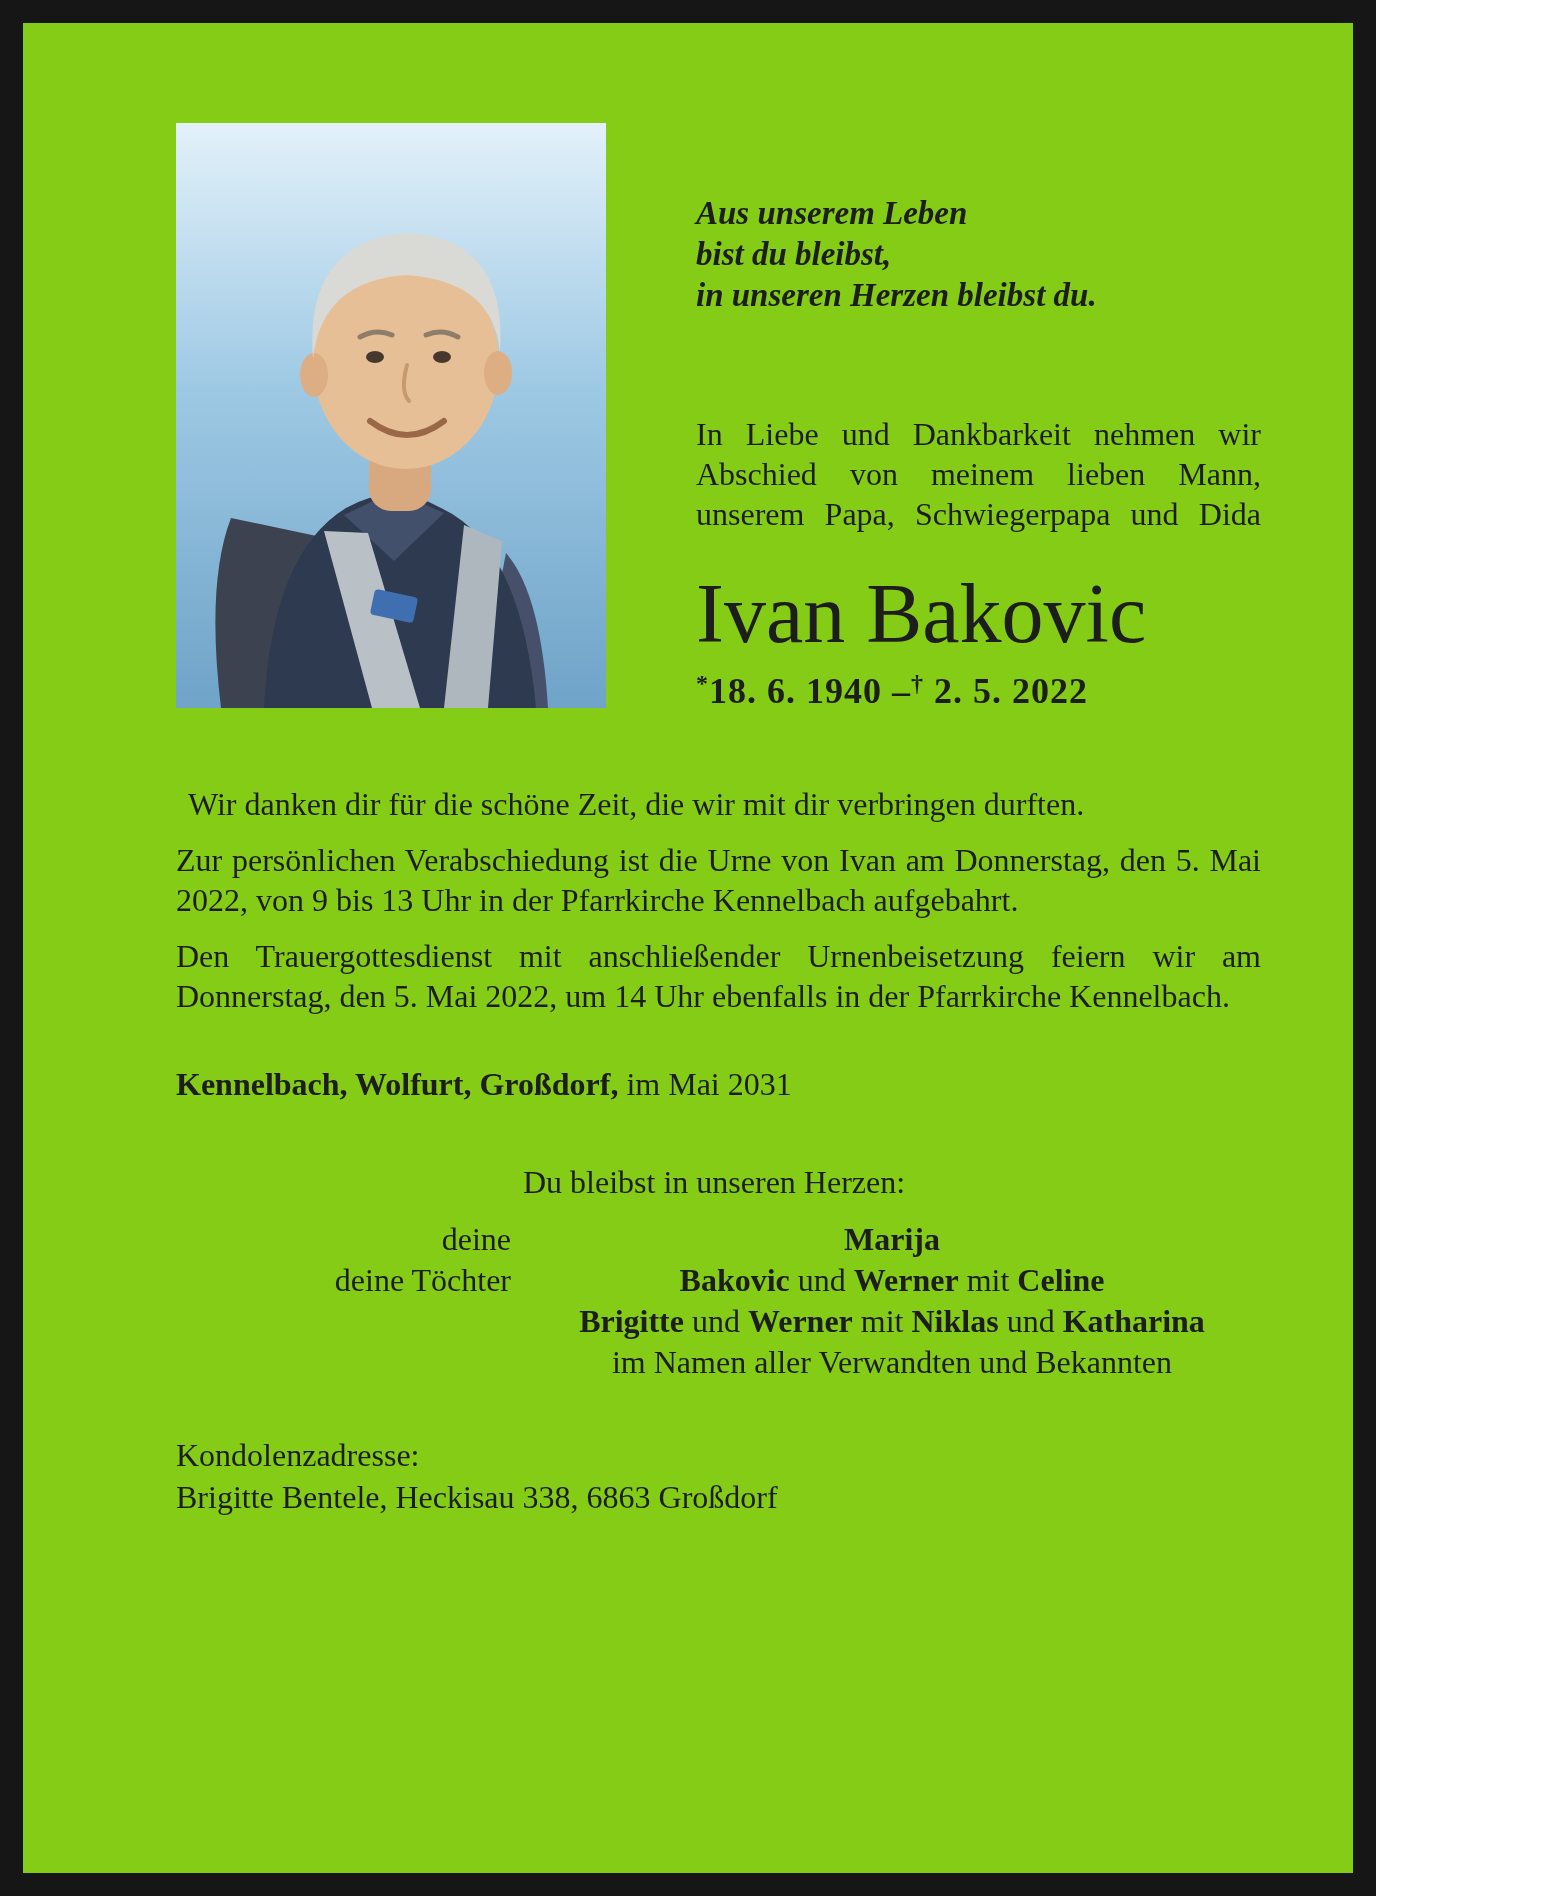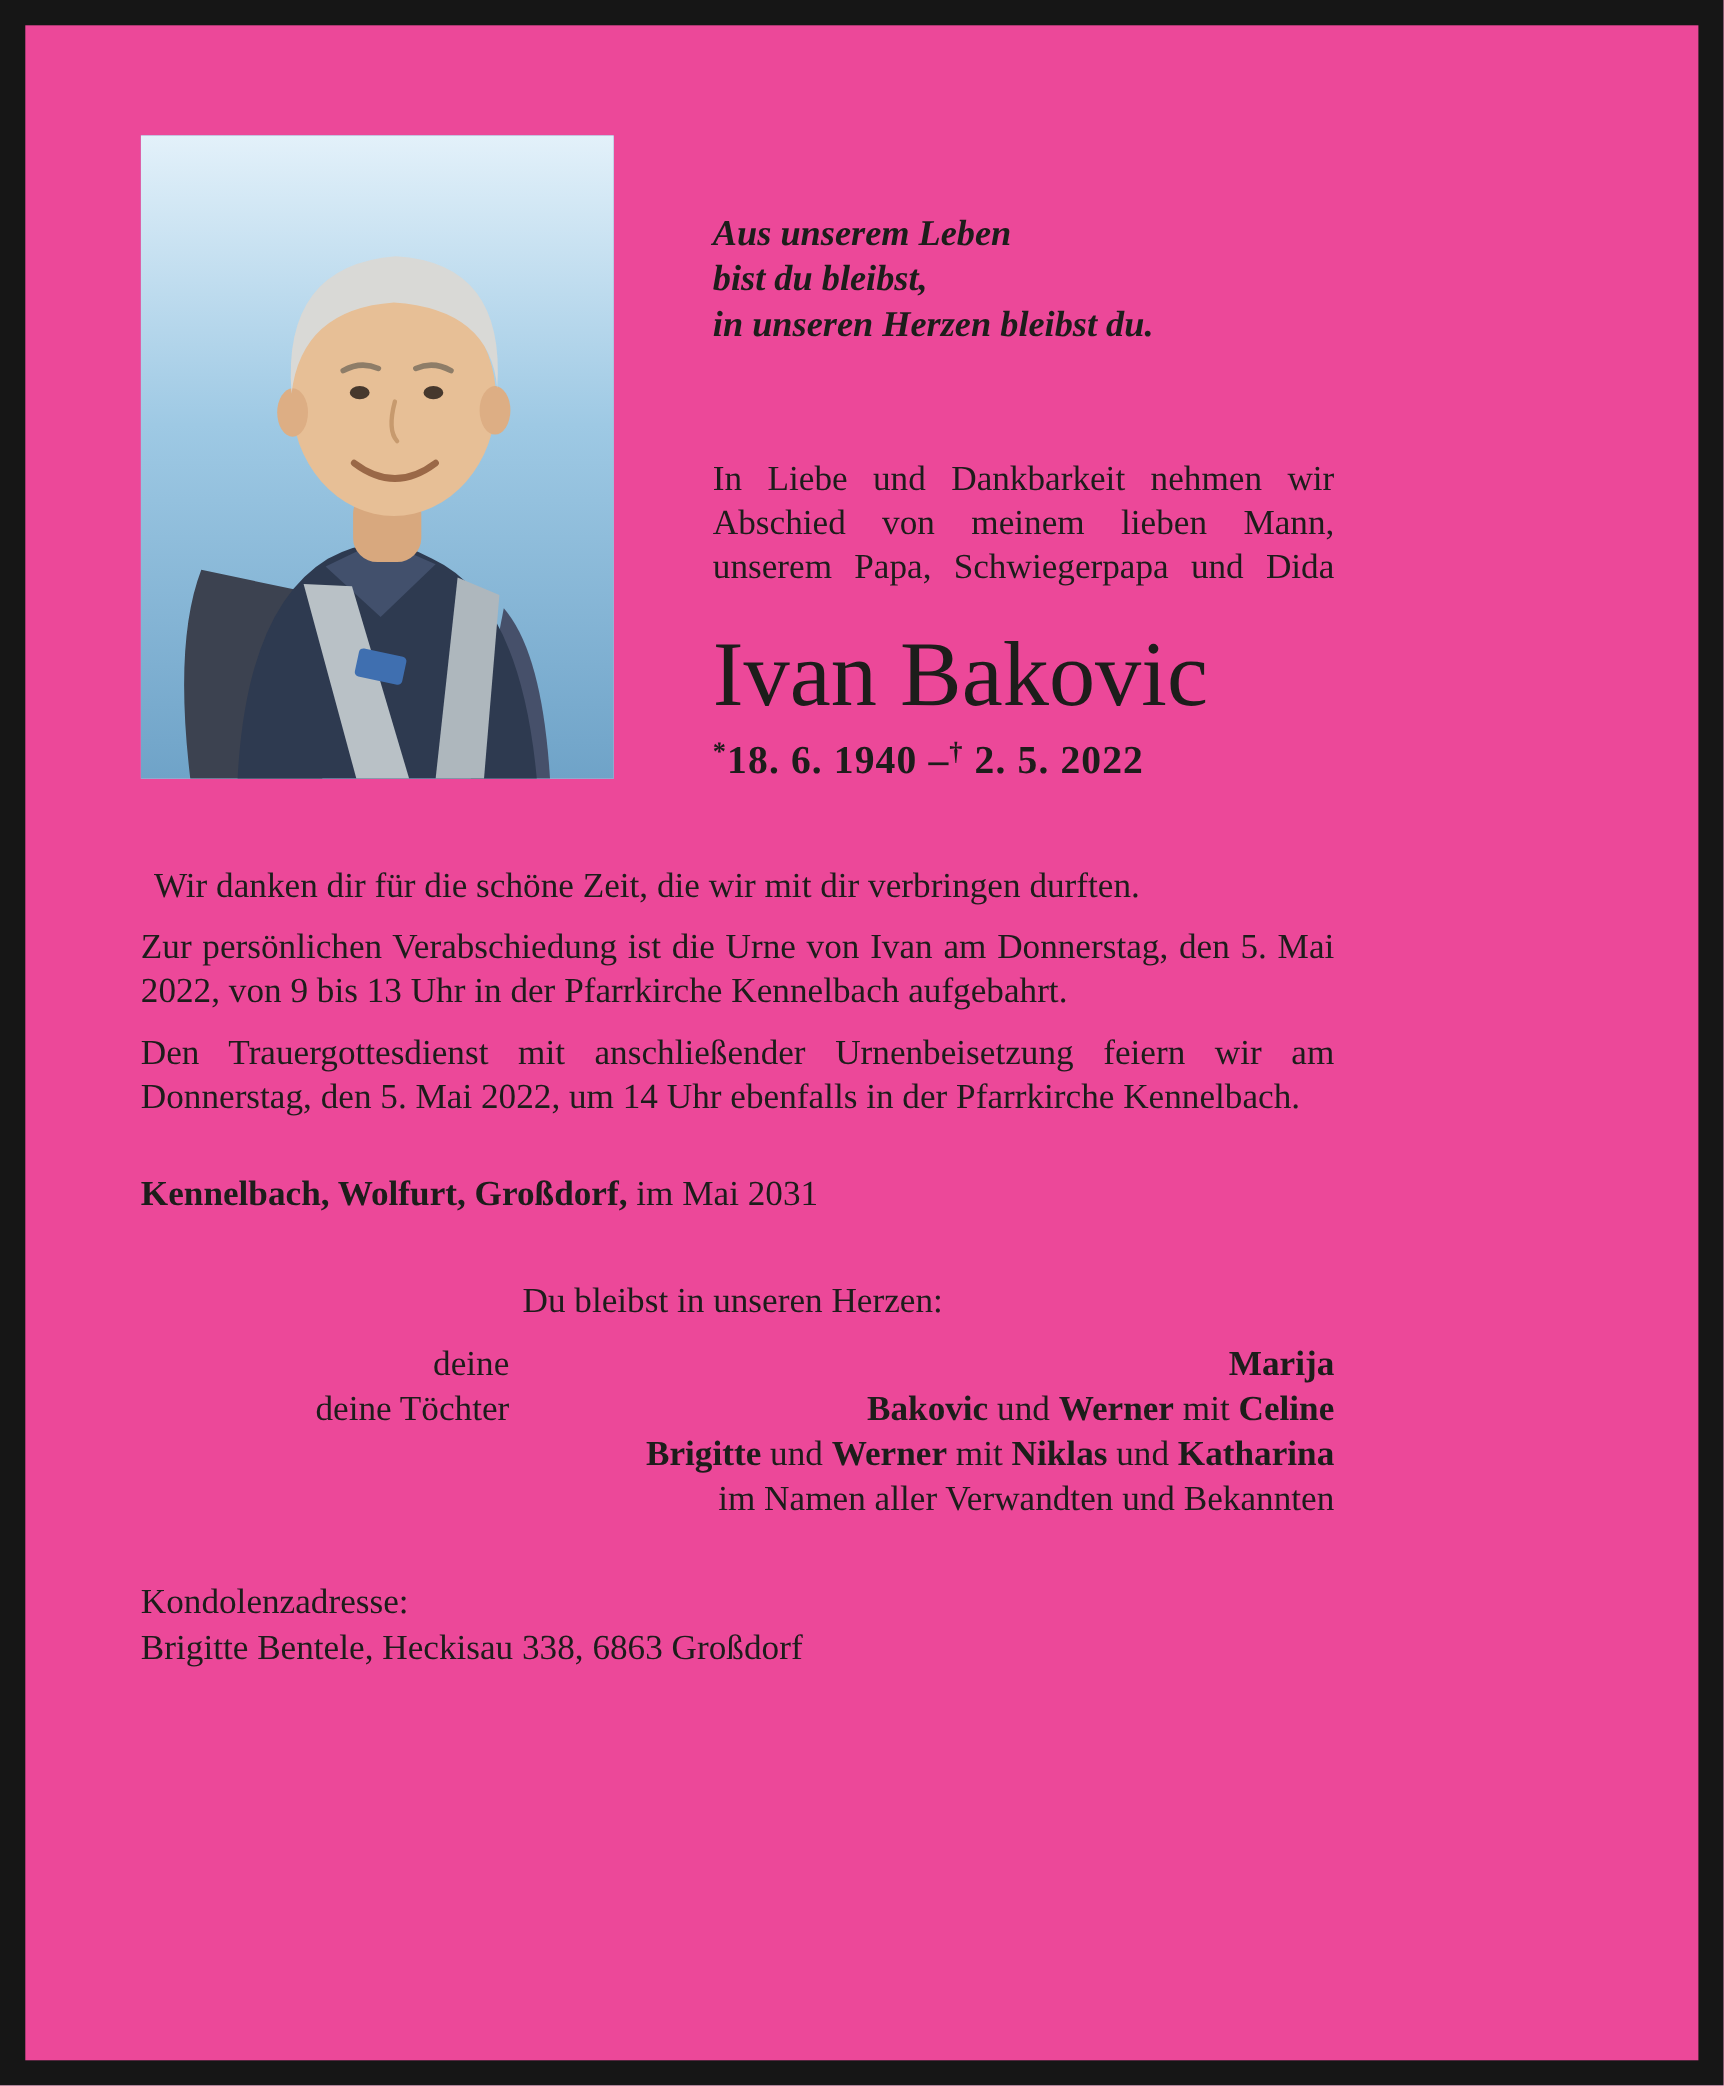--- a/index.html
+++ b/index.html
@@ -1,25 +1,26 @@
 <!DOCTYPE html>
 <html><head>
 <meta charset="utf-8">
 <style>
   html, body { margin: 0; padding: 0; background: #ffffff; }
   .page {
-    width: 1567px;
+    width: 1376px;
     height: 1896px;
     box-sizing: border-box;
     border: 23px solid #161616;
-    background: #ec4899;
+    background: #84cc16;
     font-family: "Liberation Serif", serif;
     color: #1d1d1b;
     overflow: hidden;
     position: relative;
+    padding-left: 48px;
   }
   .inner {
     padding: 100px 0 0 105px;
     width: 1085px;
   }
 
   
   .top { display: flex; align-items: flex-start; }
   .photo-frame {
     width: 430px; height: 585px;
@@ -87,21 +88,21 @@
     margin-top: 58px;
     font-size: 32px;
     line-height: 40px;
     display: grid;
     grid-template-columns: 335px auto;
     column-gap: 12px;
     row-gap: 1px;
   }
   .family .heading { grid-column: 2; margin-bottom: 16px; }
   .fam-label { text-align: right; }
-  .fam-names { text-align: right; }
+  .fam-names { text-align: center; }
   .fam-names b { font-weight: bold; }
 
   
   .condolence {
     margin-top: 52px;
     font-size: 32px;
     line-height: 42px;
   }
 </style>
 </head>

